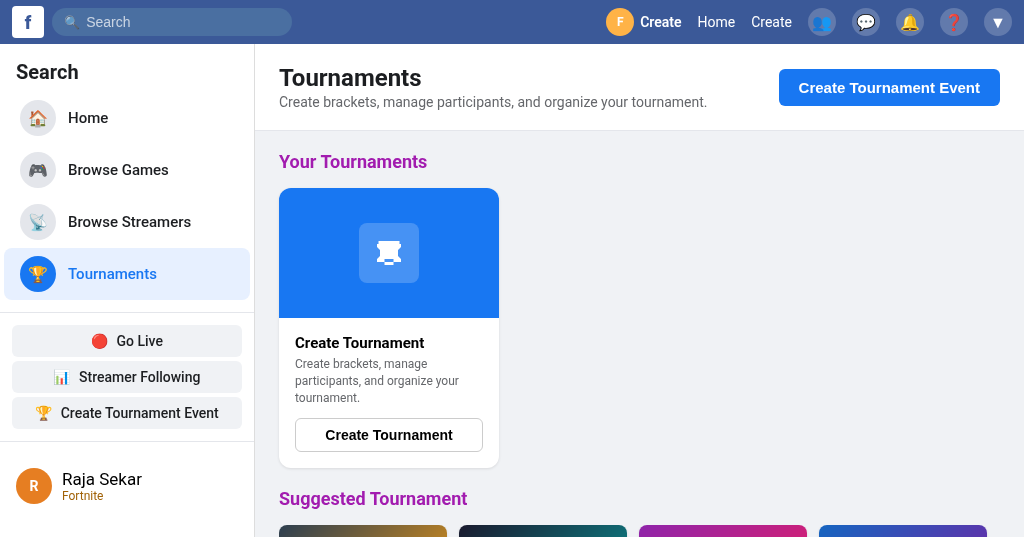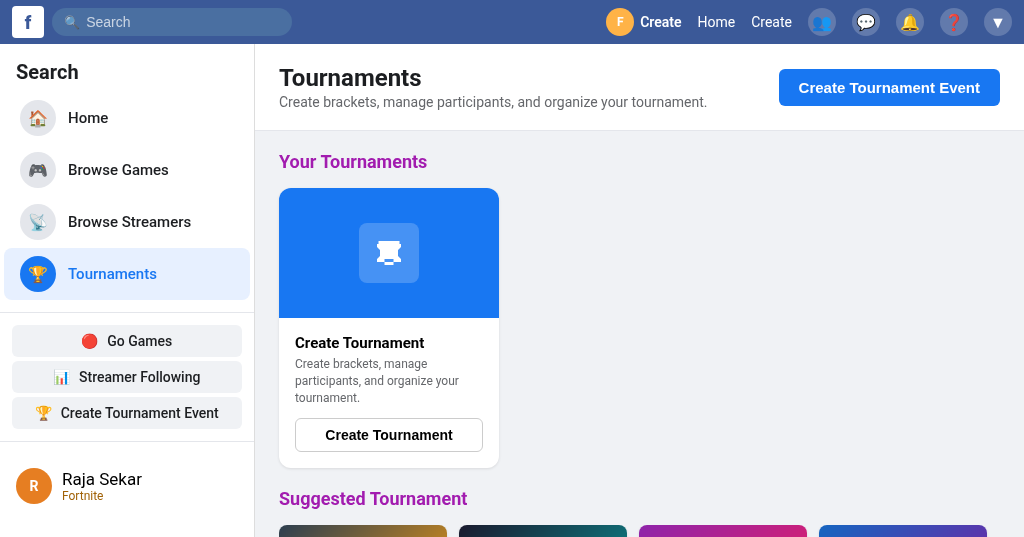--- a/index.html
+++ b/index.html
@@ -309,21 +309,21 @@
     </div>
     <div class="sidebar-item active">
       <div class="sidebar-icon">🏆</div>
       <span class="sidebar-item-label">Tournaments</span>
     </div>
 
     <div class="sidebar-divider"></div>
 
     <div class="sidebar-action-btn">
       <span>🔴</span>
-      <span>Go Games</span>
+      <span>Go Live</span>
     </div>
     <div class="sidebar-action-btn">
       <span>📊</span>
       <span>Streamer Following</span>
     </div>
     <div class="sidebar-action-btn">
       <span>🏆</span>
       <span>Create Tournament Event</span>
     </div>
 

